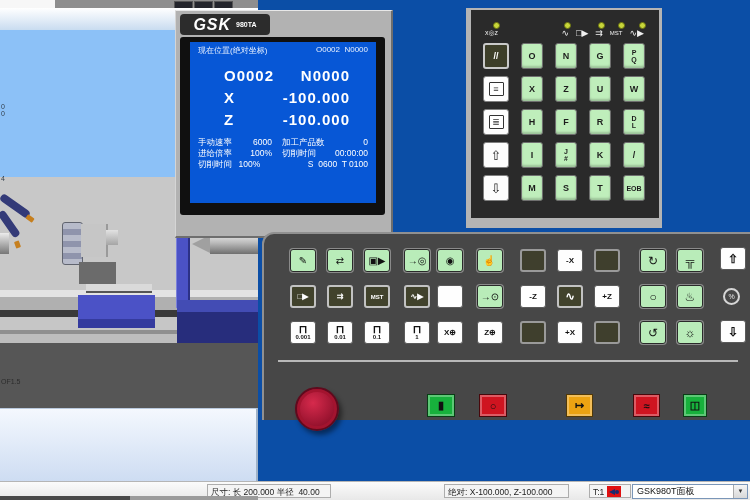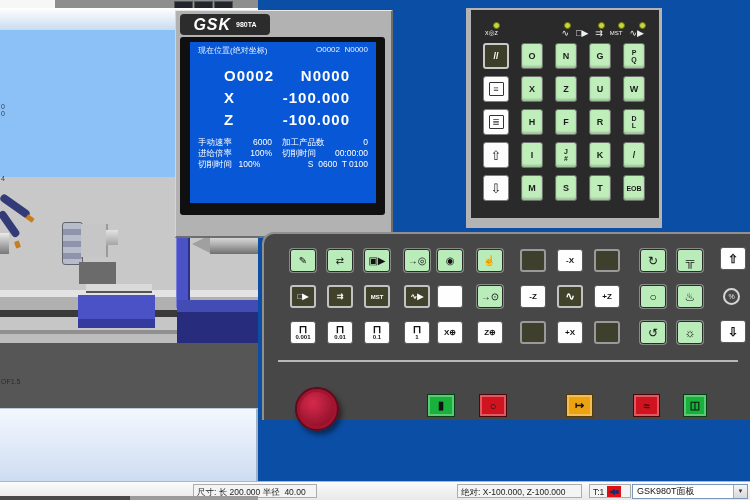--- a/index.html
+++ b/index.html
@@ -354,22 +354,22 @@
 
     <button id="estop" class="abs"></button>
     <button class="cbtn greenb" style="left:163px;">▮</button>
     <button class="cbtn redb" style="left:215px;">○</button>
     <button class="cbtn yellowb" style="left:302px;width:27px;">↦</button>
     <button class="cbtn redb" style="left:369px;width:27px;">≈</button>
     <button class="cbtn greenb" style="left:419px;width:24px;">◫</button>
   </div>
 
   <div id="statusbar" class="abs">
-    <div class="sfield" style="left:193px;width:124px;">尺寸: 长 200.000 半径  40.00</div>
-    <div class="sfield" style="left:457px;width:125px;">绝对: X-100.000, Z-100.000</div>
+    <div class="sfield" style="left:207px;width:124px;">尺寸: 长 200.000 半径  40.00</div>
+    <div class="sfield" style="left:444px;width:125px;">绝对: X-100.000, Z-100.000</div>
     <div class="sfield" style="left:589px;width:42px;"><span>T:1</span><span id="tool-glyph"></span></div>
     <div id="panel-dd" class="abs">
       <span>GSK980T面板</span>
       <span id="dd-arrow">▼</span>
     </div>
   </div>
   <div id="taskbar-sliver-a" class="abs"></div>
   <div id="taskbar-sliver-b" class="abs"></div>
 
 </div>

